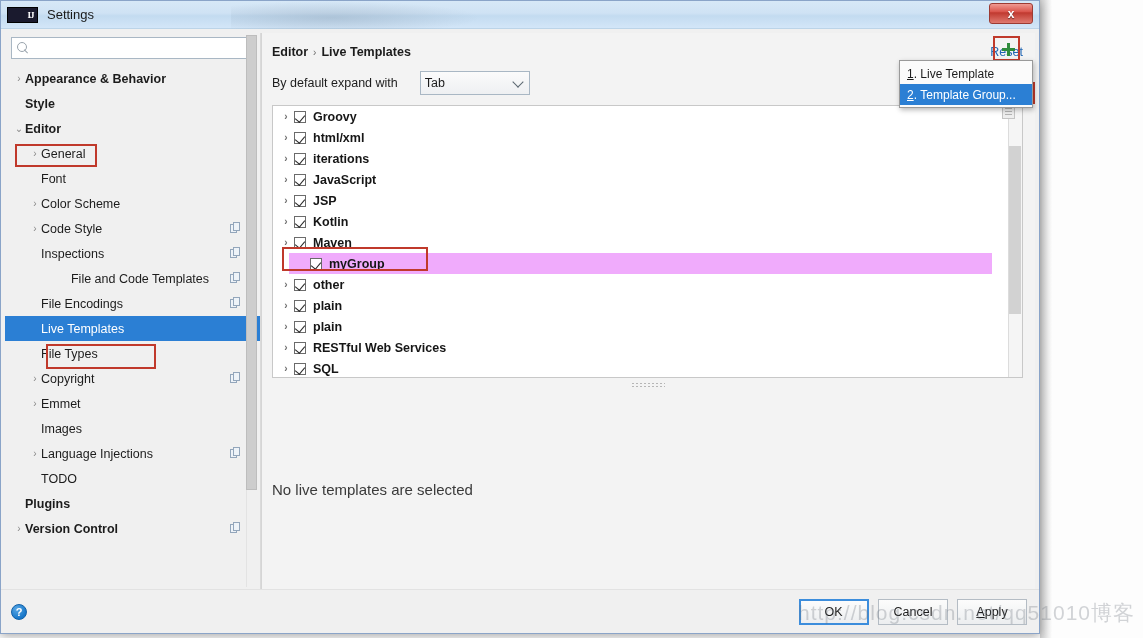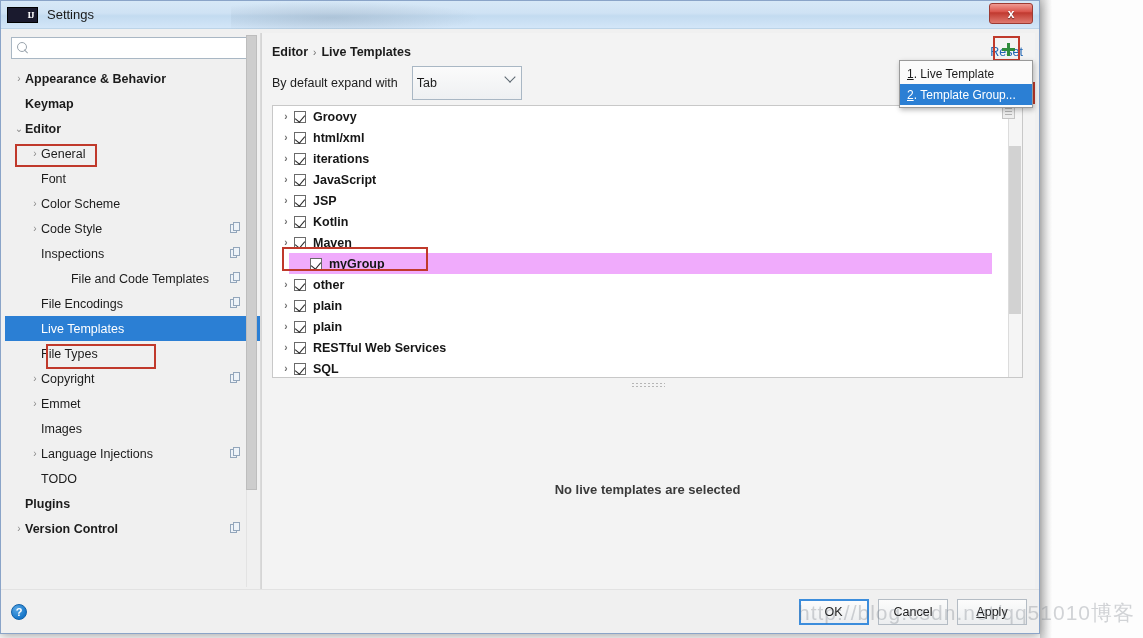--- a/index.html
+++ b/index.html
@@ -177,21 +177,21 @@
     font-size: 12.5px; font-weight: bold; color: #1c1c1c;
   }
   .crumb-sep { font-size: 10px; color: #6d6d6d; margin: 0 5px; }
   .reset-link {
     margin-left: auto; font-size: 12.5px; color: #2166b3; cursor: pointer;
   }
 
   .expand-row { display:flex; align-items:center; height: 28px; margin-top: 6px; }
   .expand-label { font-size: 12.5px; color: #1c1c1c; }
   .combo {
-    margin-left: 14px; width: 110px; height: 34px;
+    margin-left: 22px; width: 110px; height: 24px;
     border: 1px solid #a9b7c4;
     background: linear-gradient(to bottom, #fbfbfb, #eef0f2);
     display: flex; align-items: center; padding: 0 4px;
     font-size: 12.5px; color: #1c1c1c; cursor: pointer;
     position: relative;
   }
   .combo .chev {
     position: absolute; right: 7px; top: 6px;
     width: 8px; height: 8px;
     border-left: 1.6px solid #5b6670; border-bottom: 1.6px solid #5b6670;
@@ -289,24 +289,23 @@
     height: 12px; display: flex; align-items: center; justify-content: center;
   }
   .splitter-dots {
     width: 34px; height: 5px;
     background-image: radial-gradient(circle, #b6b6b6 0.8px, transparent 0.9px);
     background-size: 4px 3px;
   }
 
   .detail-pane {
     flex: 1 1 auto;
-    display: flex; align-items: center; justify-content: center;
-    font-size: 13px; color: #3a3a3a;
+    display: flex; align-items: center; justify-content: flex-start;
+    font-size: 15px; color: #3a3a3a;
     min-height: 0;
-    font-weight: bold;
   }
 
   
   .footer {
     flex: 0 0 auto; height: 44px;
     display: flex; align-items: center;
     padding: 0 12px 0 10px;
     background: #f0f0f0;
     border-top: 1px solid #e2e2e2;
     position: relative;
@@ -371,21 +370,21 @@
           </div>
         </div>
 
         <div class="tree" id="tree">
             <div class="tree-item" style="padding-left: 8px;">
               <span class="tw">›</span>
               <span class="ti-label ti-bold">Appearance &amp; Behavior</span>
             </div>
             <div class="tree-item" style="padding-left: 8px;">
               <span class="tw"></span>
-              <span class="ti-label ti-bold">Keymap</span>
+              <span class="ti-label ti-bold">Style</span>
             </div>
             <div class="tree-item" style="padding-left: 8px;">
               <span class="tw">⌄</span>
               <span class="ti-label ti-bold">Editor</span>
             </div>
             <div class="tree-item" style="padding-left: 24px;">
               <span class="tw">›</span>
               <span class="ti-label">General</span>
             </div>
             <div class="tree-item" style="padding-left: 24px;">

